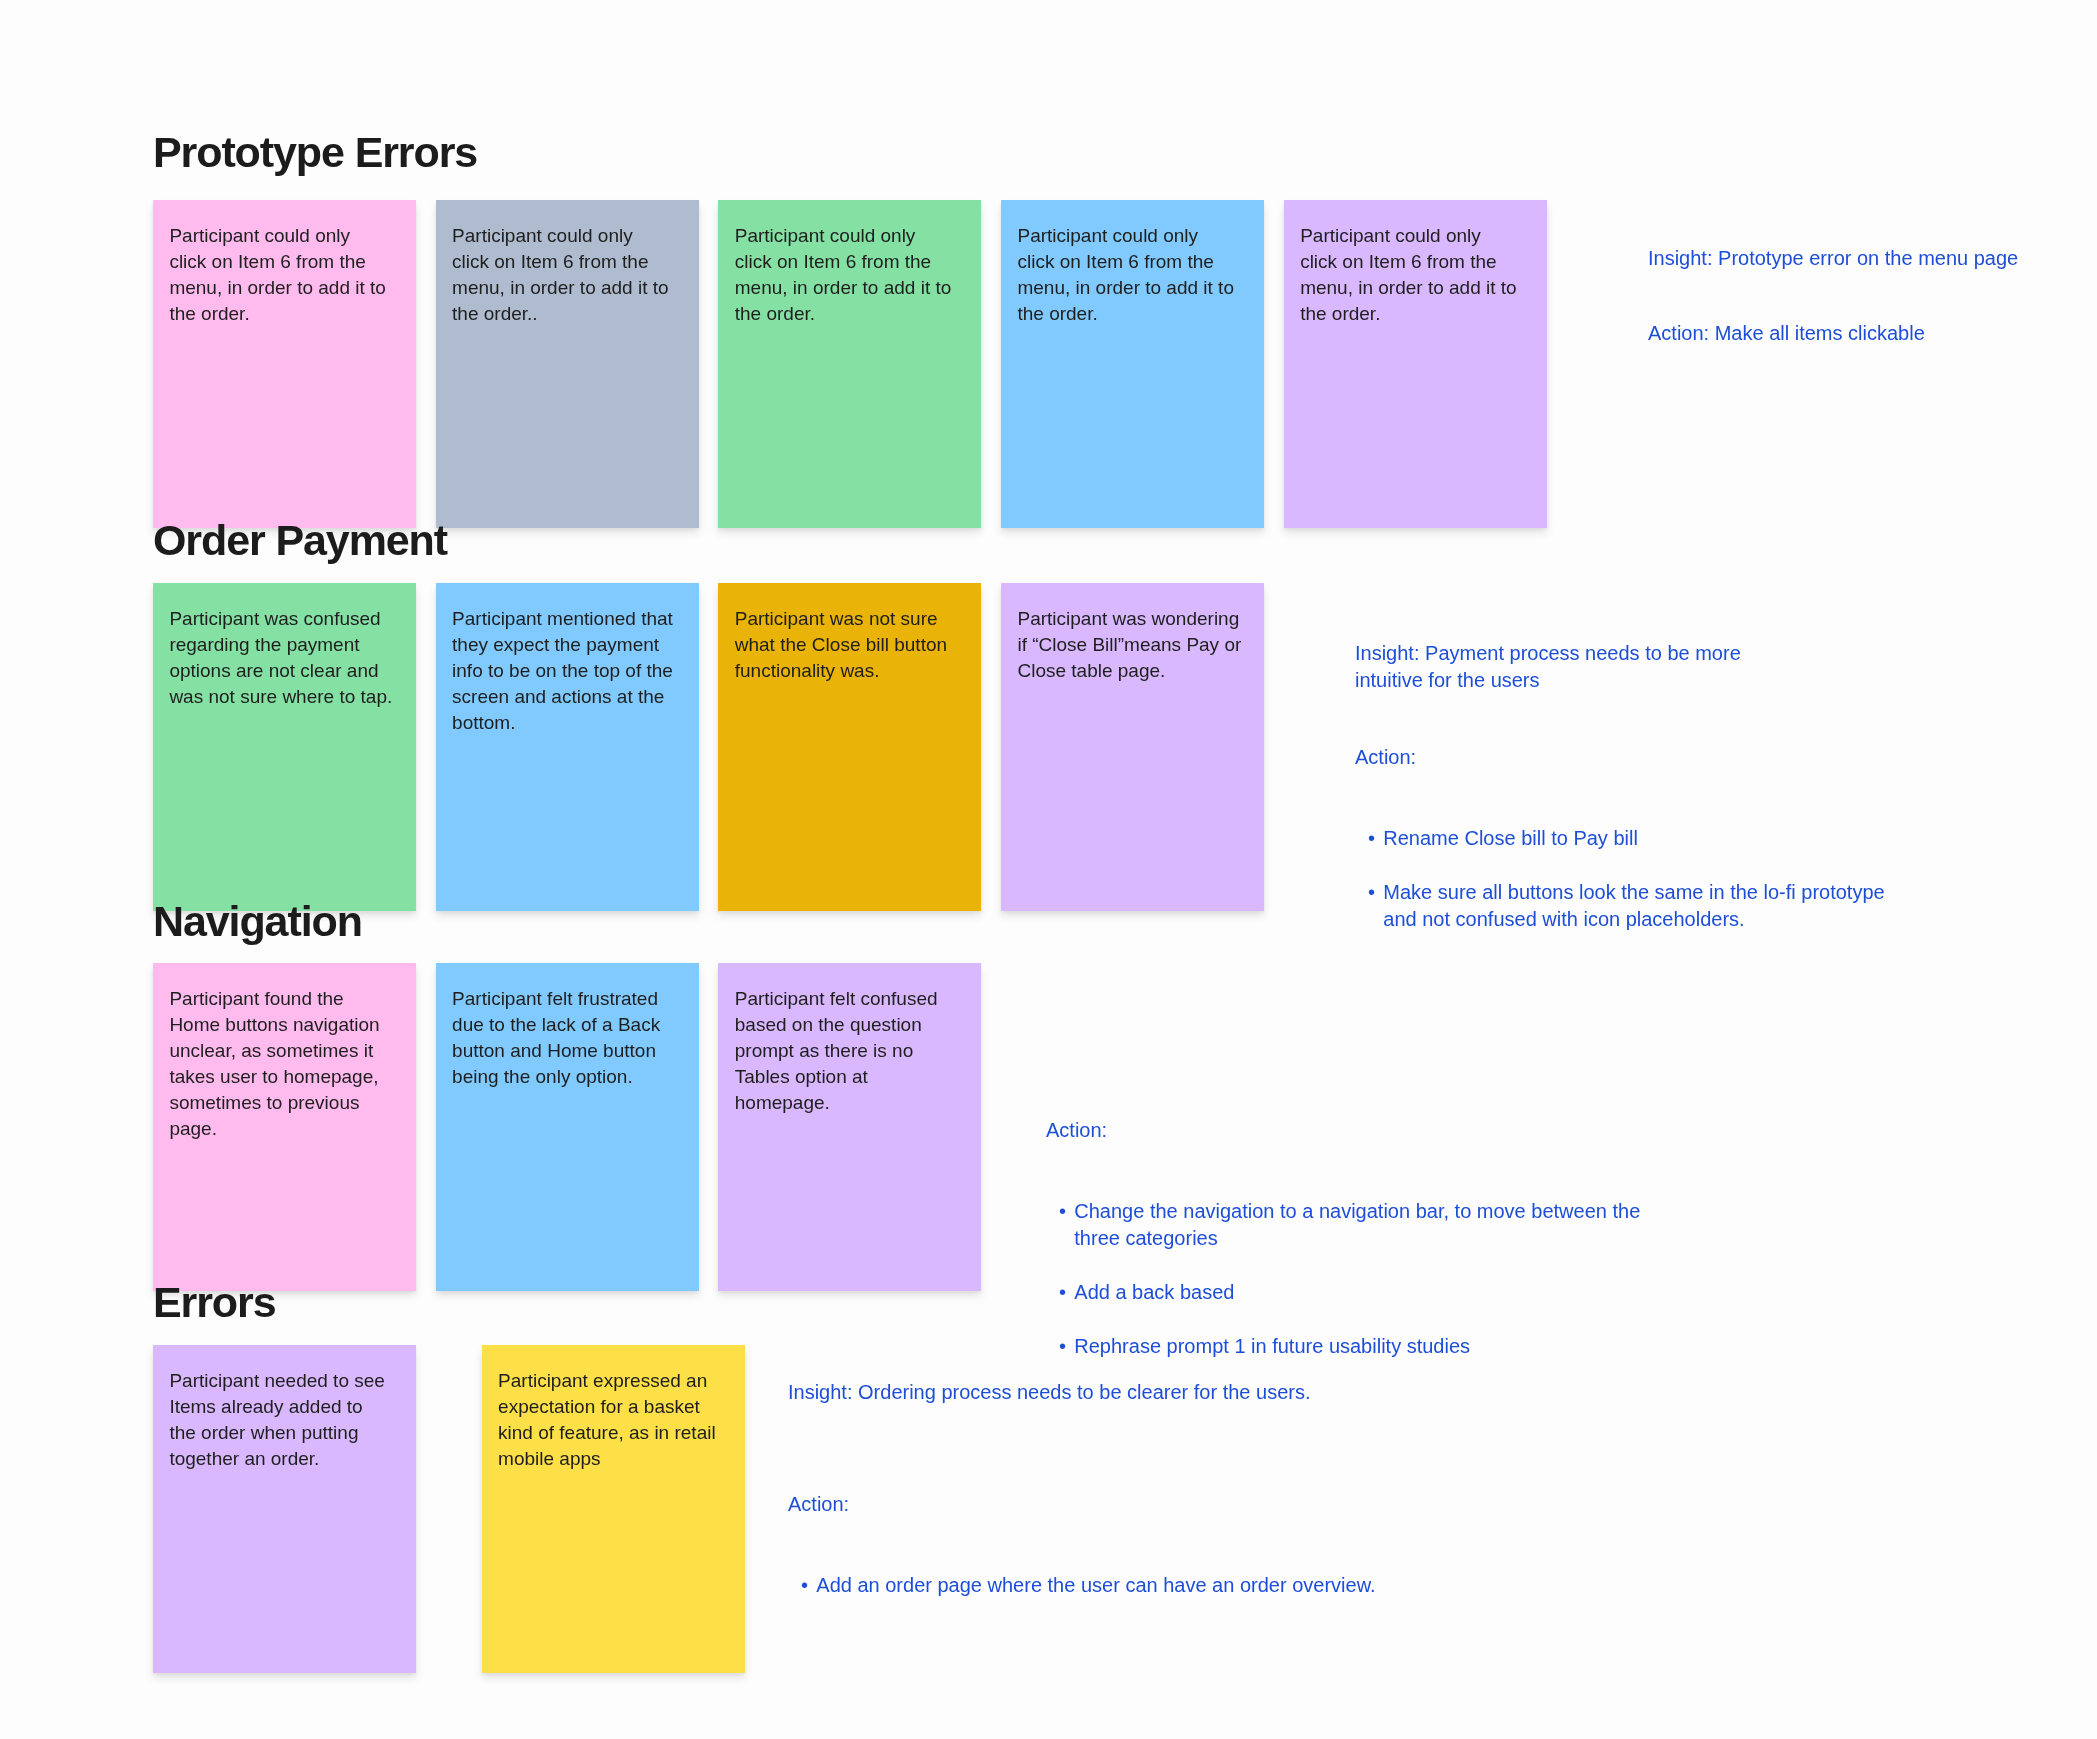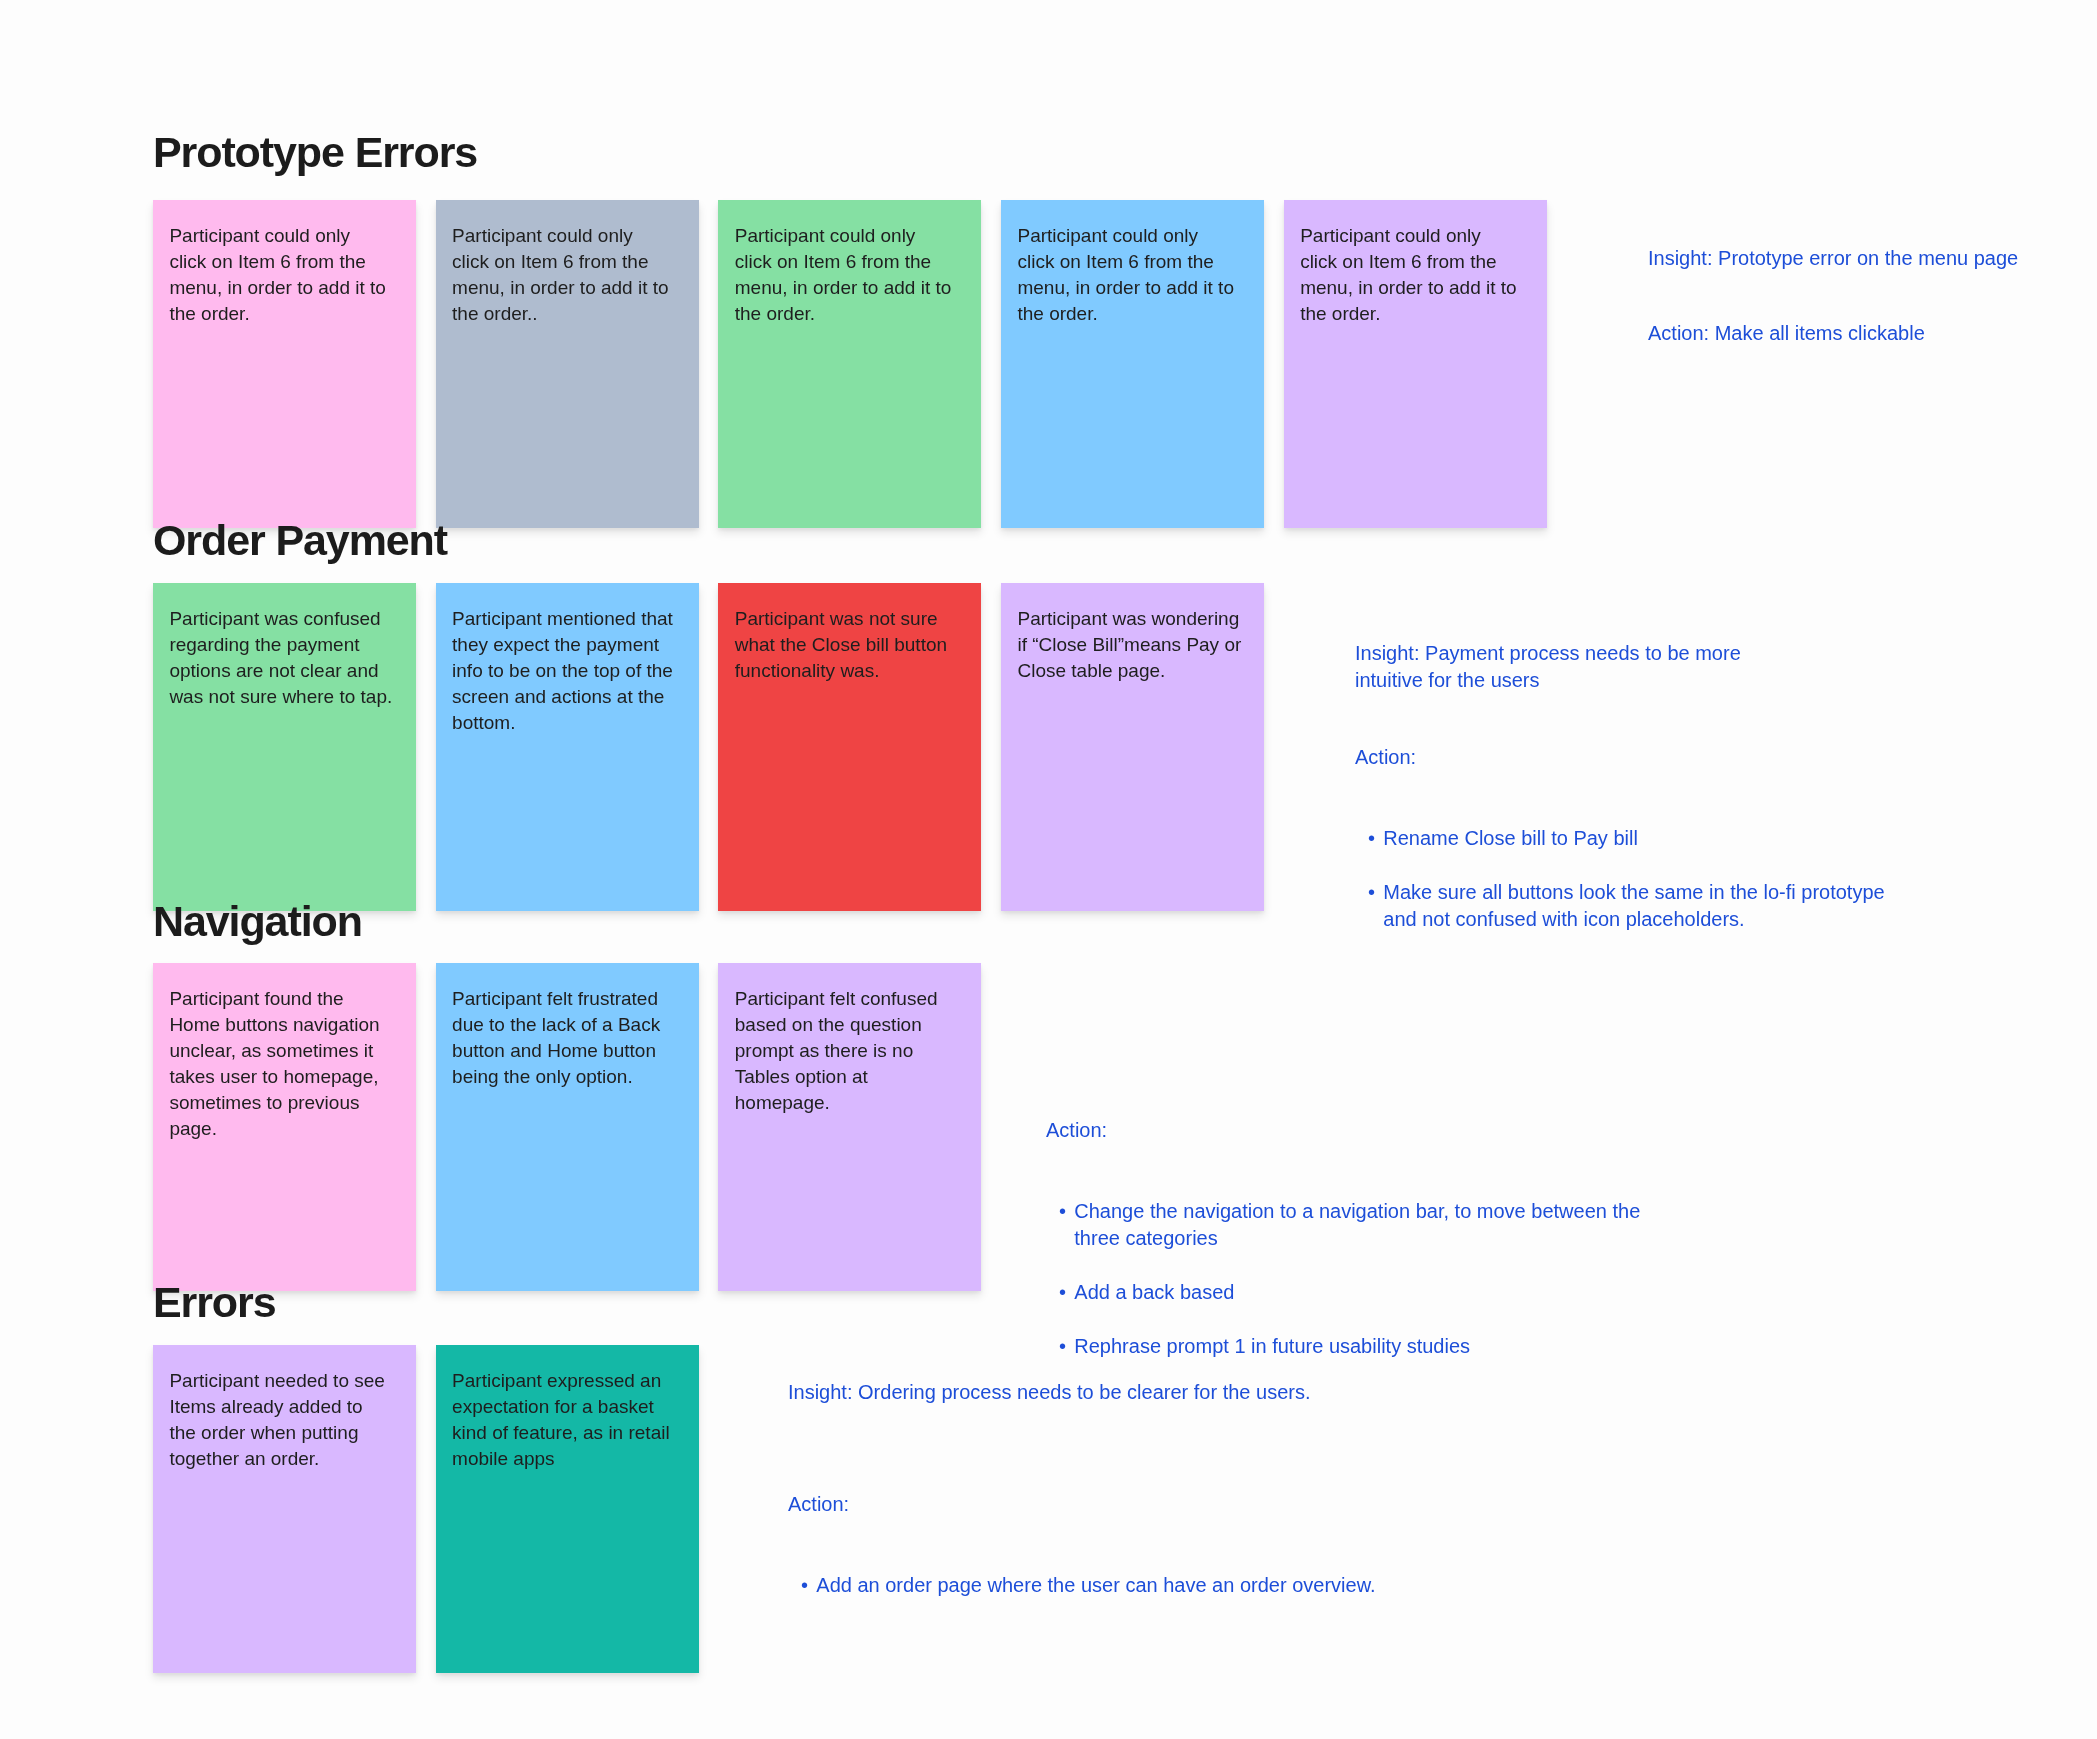--- a/index.html
+++ b/index.html
@@ -131,21 +131,21 @@
 options are not clear and
 was not sure where to tap.</div>
     </div>
     <div class="sticky" style="background-color: rgb(128, 202, 255);">
       <div class="sticky-text">Participant mentioned that
 they expect the payment
 info to be on the top of the
 screen and actions at the
 bottom.</div>
     </div>
-    <div class="sticky" style="background-color: #ef4444;">
+    <div class="sticky" style="background-color: #eab308;">
       <div class="sticky-text">Participant was not sure
 what the Close bill button
 functionality was.</div>
     </div>
     <div class="sticky" style="background-color: rgb(217, 184, 255);">
       <div class="sticky-text">Participant was wondering
 if “Close Bill”means  Pay or
 Close table page.</div>
     </div>
   </div>
@@ -195,21 +195,21 @@
   </div>
 
   <div class="section-title pos-s4-title">Errors</div>
   <div class="sticky-row row-4">
     <div class="sticky" style="background-color: rgb(217, 184, 255);">
       <div class="sticky-text">Participant needed to see
 Items already added to
 the order when putting
 together an order.</div>
     </div>
-    <div class="sticky" style="background-color: #14b8a6;">
+    <div class="sticky" style="background-color: #fde047; margin-left: 46px;">
       <div class="sticky-text">Participant expressed an
 expectation for a basket
 kind of feature, as in retail
 mobile apps</div>
     </div>
   </div>
   <div class="text-block pos-s4-insight">Insight: Ordering process needs to be clearer for the users.</div>
   <div class="text-block action-block pos-s4-action">
     <div>Action:</div>
     <ul>

